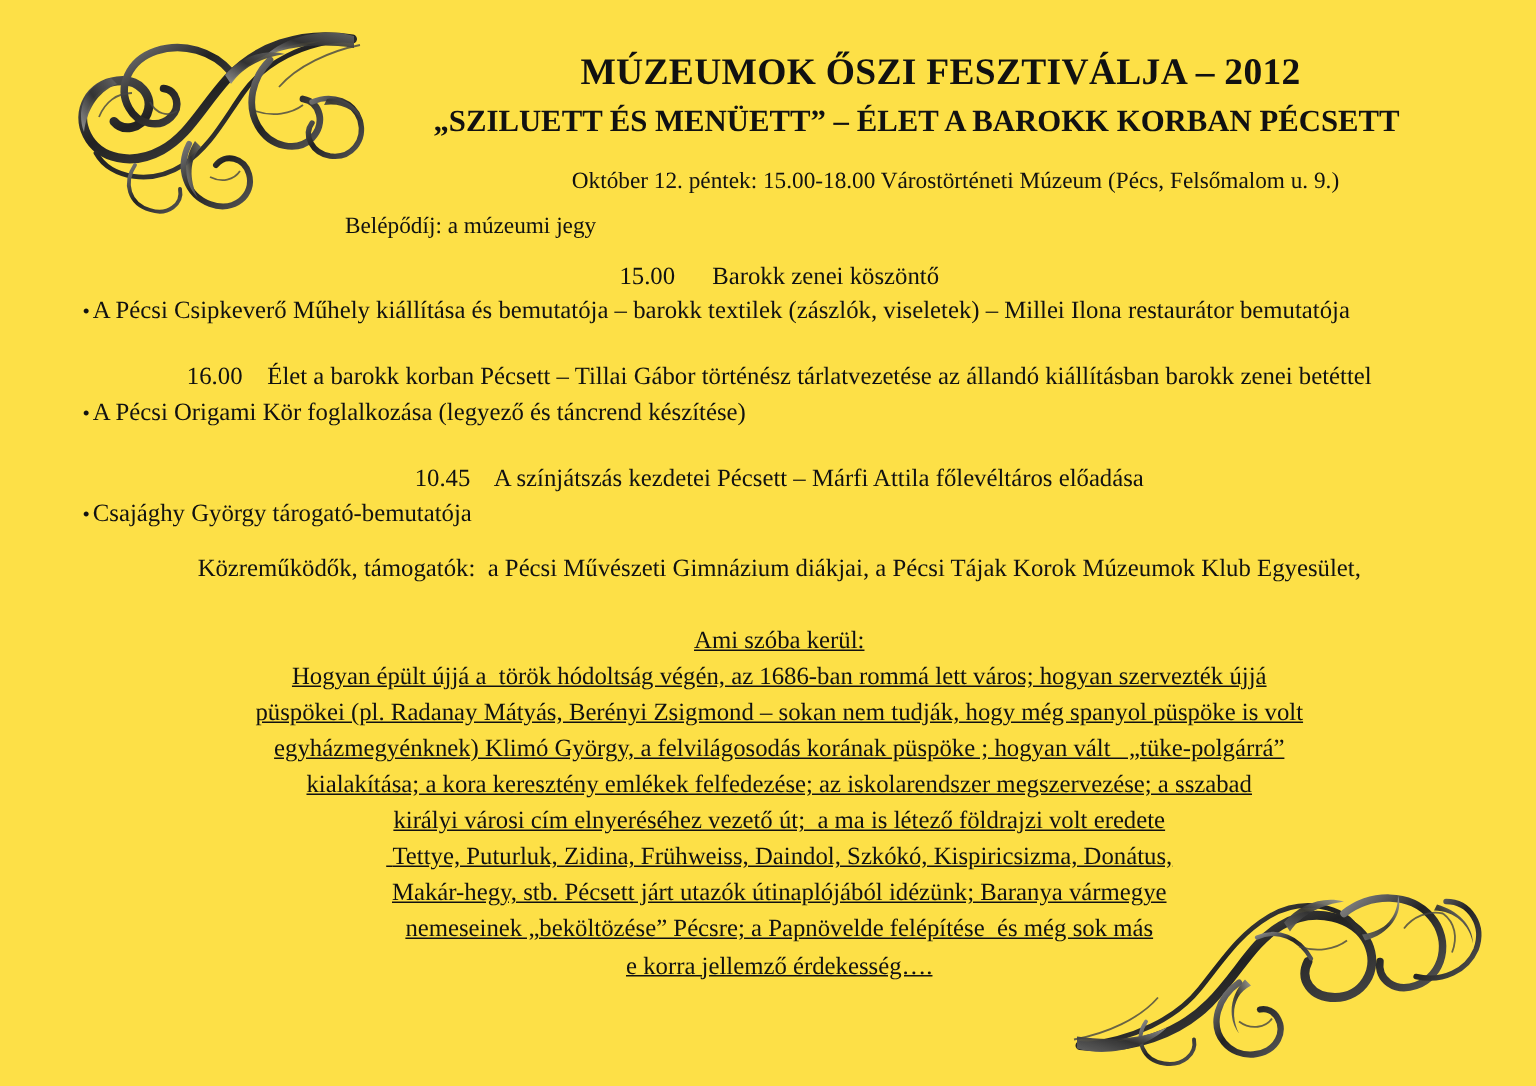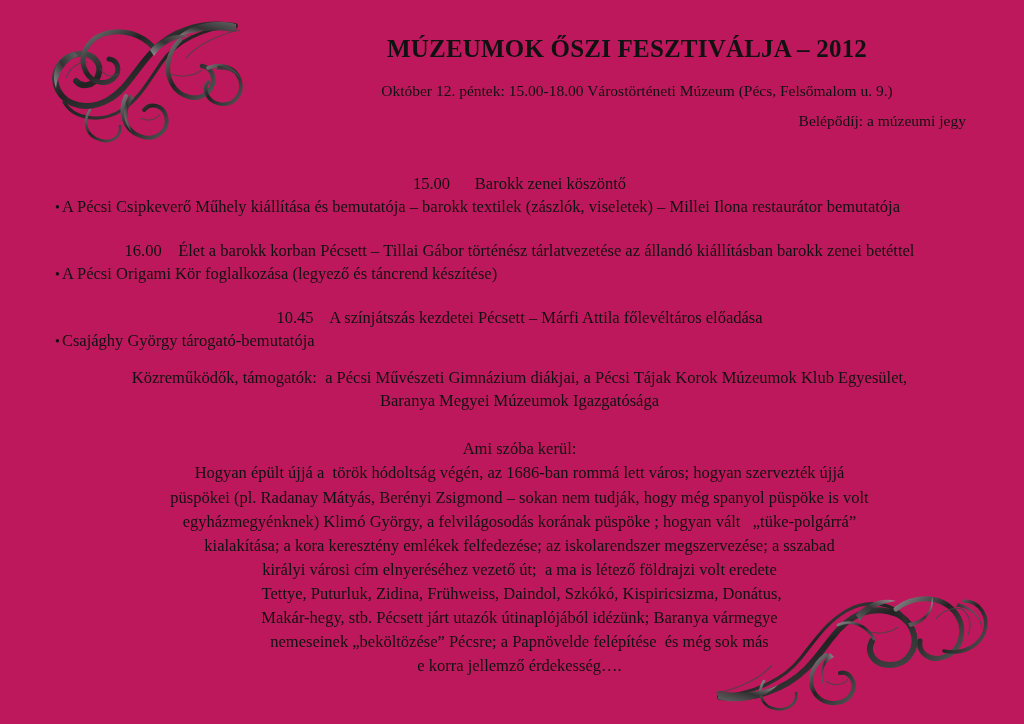--- a/index.html
+++ b/index.html
@@ -11,21 +11,21 @@
     width: 1024px;
     height: 724px;
     position: relative;
     font-family: "Liberation Serif", serif;
     color: #111111;
     overflow: hidden;
   }
   .page {
     position: absolute;
     inset: 0;
-    background: #be185d;
+    background: #fde047;
   }
 
   
   .ornament {
     position: absolute;
     pointer-events: none;
   }
   .ornament-top {
     left: 30px;
     top: 18px;
@@ -65,21 +65,21 @@
   }
   .title-line3 {
     font-size: 15.5px;
     font-weight: normal;
     text-align: center;
     margin-top: 18px;
     padding-left: 60px;
   }
   .title-line4 {
     font-size: 15.5px;
-    text-align: right;
+    text-align: left;
     margin-top: 12px;
     padding-right: 18px;
   }
 
   
   .content {
     position: absolute;
     left: 55px;
     right: 40px;
     top: 172px;
@@ -106,20 +106,21 @@
   .credits {
     margin-top: 0;
     line-height: 1.45;
   }
   .ami {
     margin-top: 24px;
     line-height: 1.46;
   }
   .ami .line {
     white-space: pre-wrap;
+    text-decoration: underline;
   }
 </style>
 </head>
 <body>
 
 <div class="page">
 
   <div class="ornament ornament-top">
     <svg viewBox="0 0 270 130" width="270" height="130" xmlns="http://www.w3.org/2000/svg">
       <defs>
@@ -155,20 +156,21 @@
         <path d="M140,56 C152,60 164,58 172,52"></path>
         <path d="M70,50 C74,58 82,60 88,56"></path>
         <path d="M110,100 C118,104 126,102 130,96"></path>
         <path d="M36,60 C40,50 48,44 58,44"></path>
       </g>
     </svg>
   </div>
 
   <div class="header">
     <div class="title-main">MÚZEUMOK ŐSZI FESZTIVÁLJA – 2012</div>
+    <div class="title-sub">„SZILUETT ÉS MENÜETT” – ÉLET A BAROKK KORBAN PÉCSETT</div>
     <div class="title-line3">Október 12. péntek: 15.00-18.00 Várostörténeti Múzeum (Pécs, Felsőmalom u. 9.)</div>
     <div class="title-line4">Belépődíj: a múzeumi jegy</div>
   </div>
 
   <div class="content">
 
     <div class="block">
       <div class="line">15.00      Barokk zenei köszöntő</div>
       <div class="bullet-line">A Pécsi Csipkeverő Műhely kiállítása és bemutatója – barokk textilek (zászlók, viseletek) – Millei Ilona restaurátor bemutatója</div>
     </div>
@@ -182,21 +184,20 @@
 
     <div class="spacer-sm"></div>
 
     <div class="block">
       <div class="line">10.45    A színjátszás kezdetei Pécsett – Márfi Attila főlevéltáros előadása</div>
       <div class="bullet-line">Csajághy György tárogató-bemutatója</div>
     </div>
 
     <div class="credits">
       <div class="line">Közreműködők, támogatók:  a Pécsi Művészeti Gimnázium diákjai, a Pécsi Tájak Korok Múzeumok Klub Egyesület,</div>
-      <div class="line">Baranya Megyei Múzeumok Igazgatósága</div>
     </div>
 
     <div class="ami">
       <div class="line">Ami szóba kerül:</div>
       <div class="line">Hogyan épült újjá a  török hódoltság végén, az 1686-ban rommá lett város; hogyan szervezték újjá</div>
       <div class="line">püspökei (pl. Radanay Mátyás, Berényi Zsigmond – sokan nem tudják, hogy még spanyol püspöke is volt</div>
       <div class="line">egyházmegyénknek) Klimó György, a felvilágosodás korának püspöke ; hogyan vált   „tüke-polgárrá”</div>
       <div class="line">kialakítása; a kora keresztény emlékek felfedezése; az iskolarendszer megszervezése; a sszabad</div>
       <div class="line">királyi városi cím elnyeréséhez vezető út;  a ma is létező földrajzi volt eredete</div>
       <div class="line"> Tettye, Puturluk, Zidina, Frühweiss, Daindol, Szkókó, Kispiricsizma, Donátus,</div>

